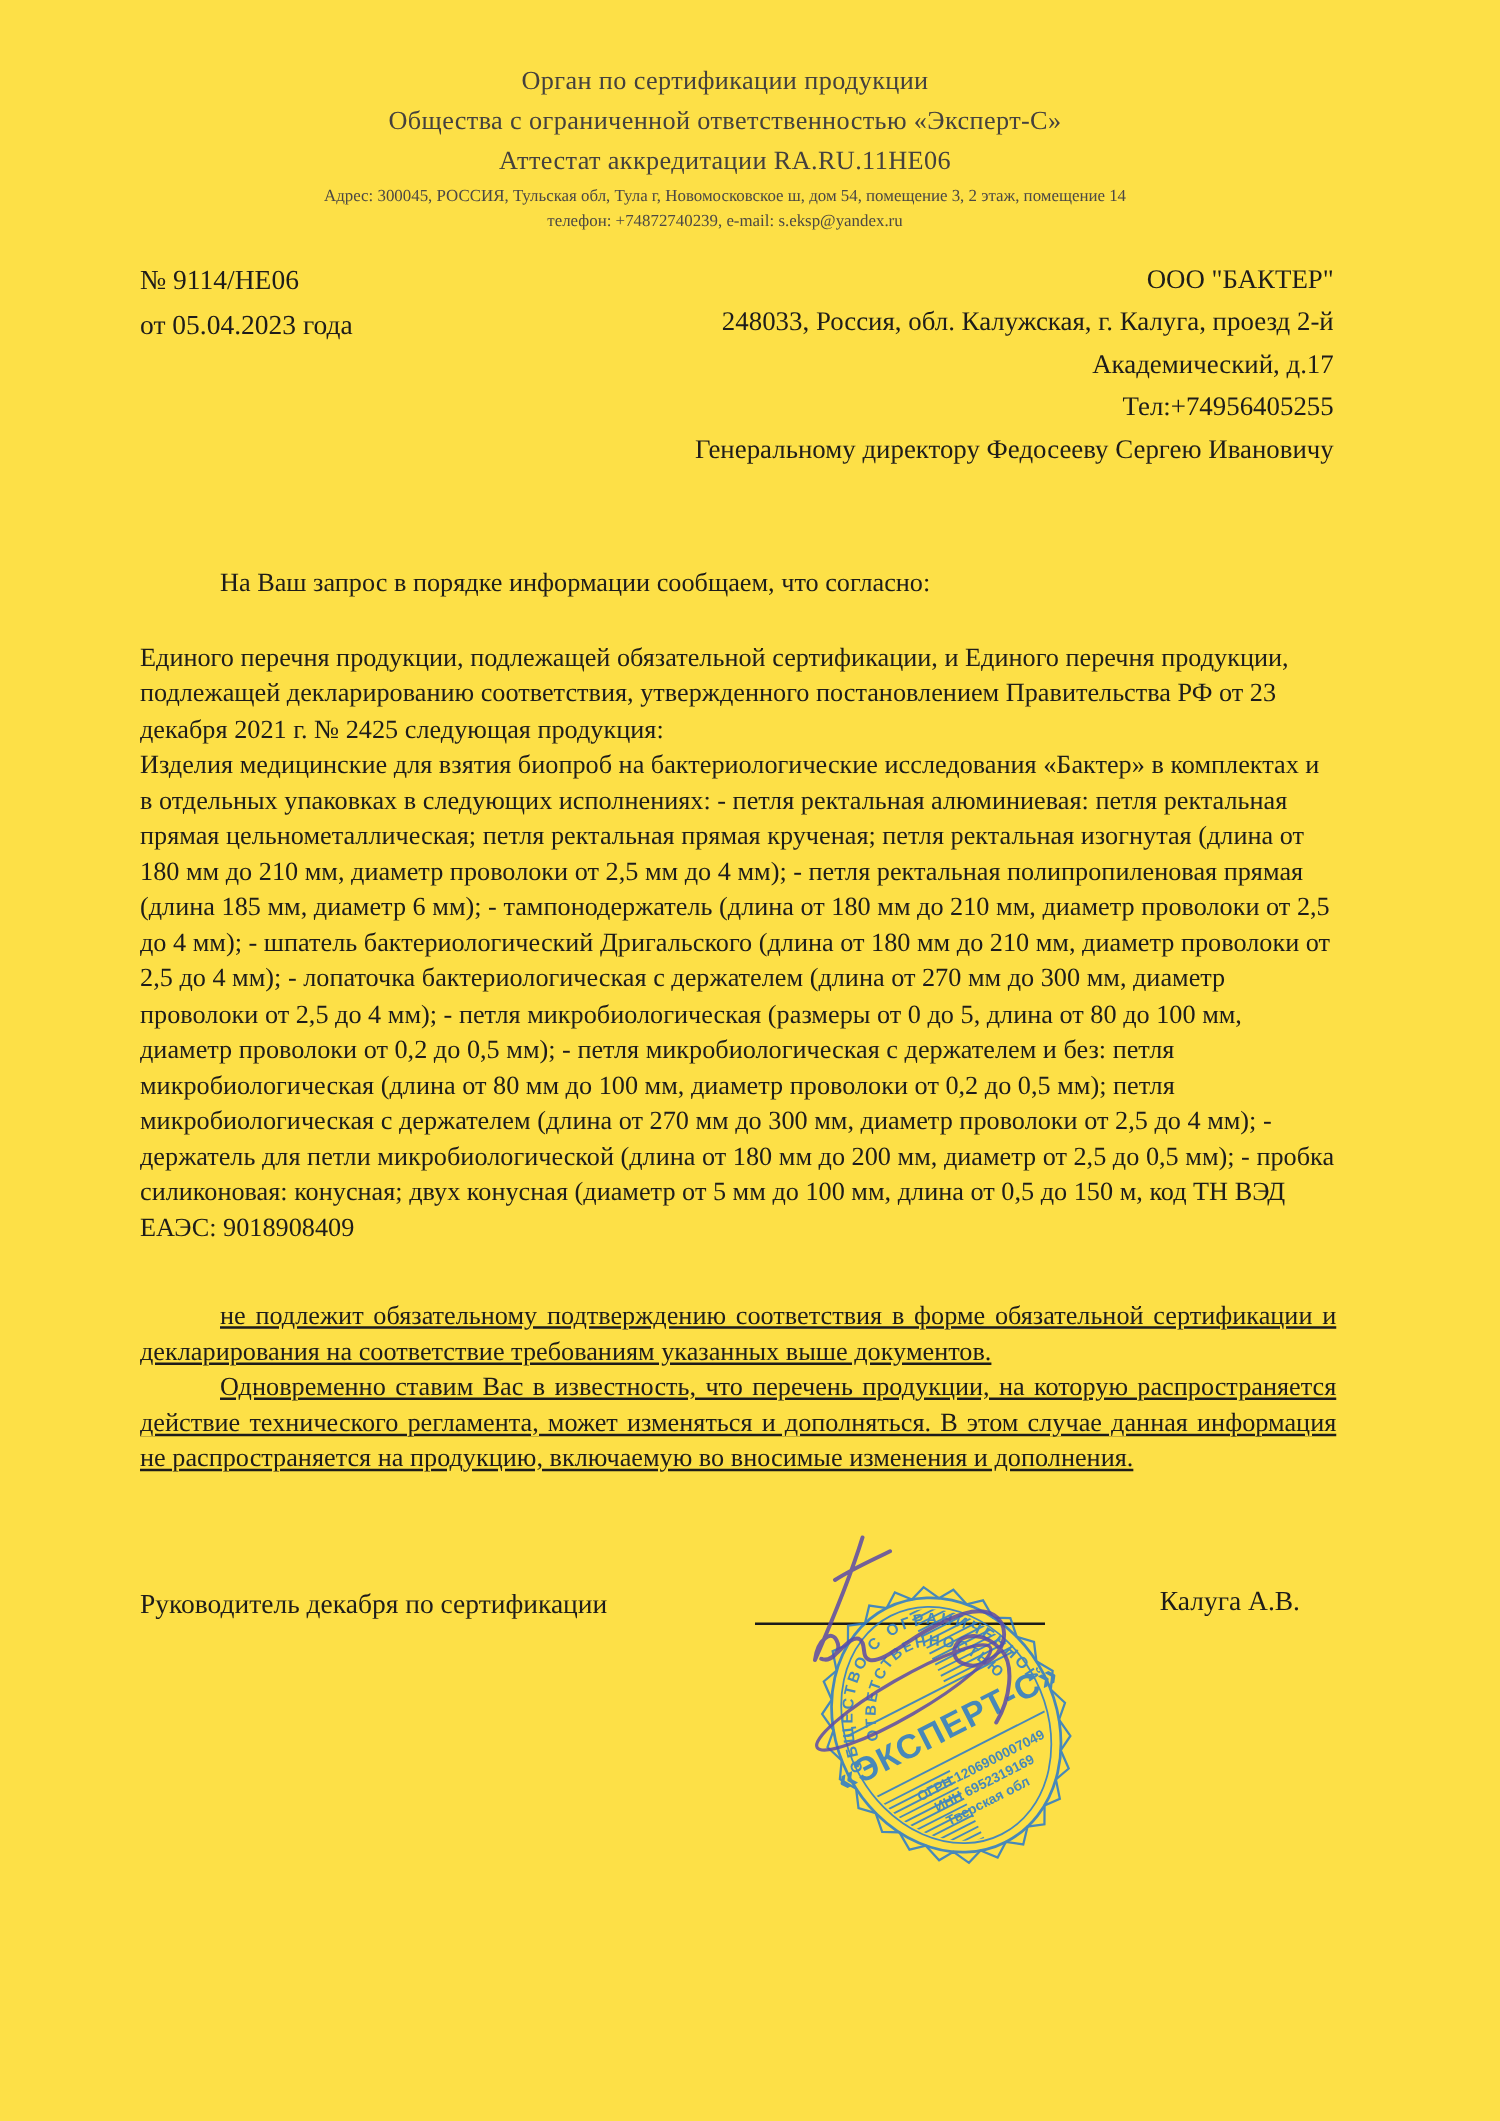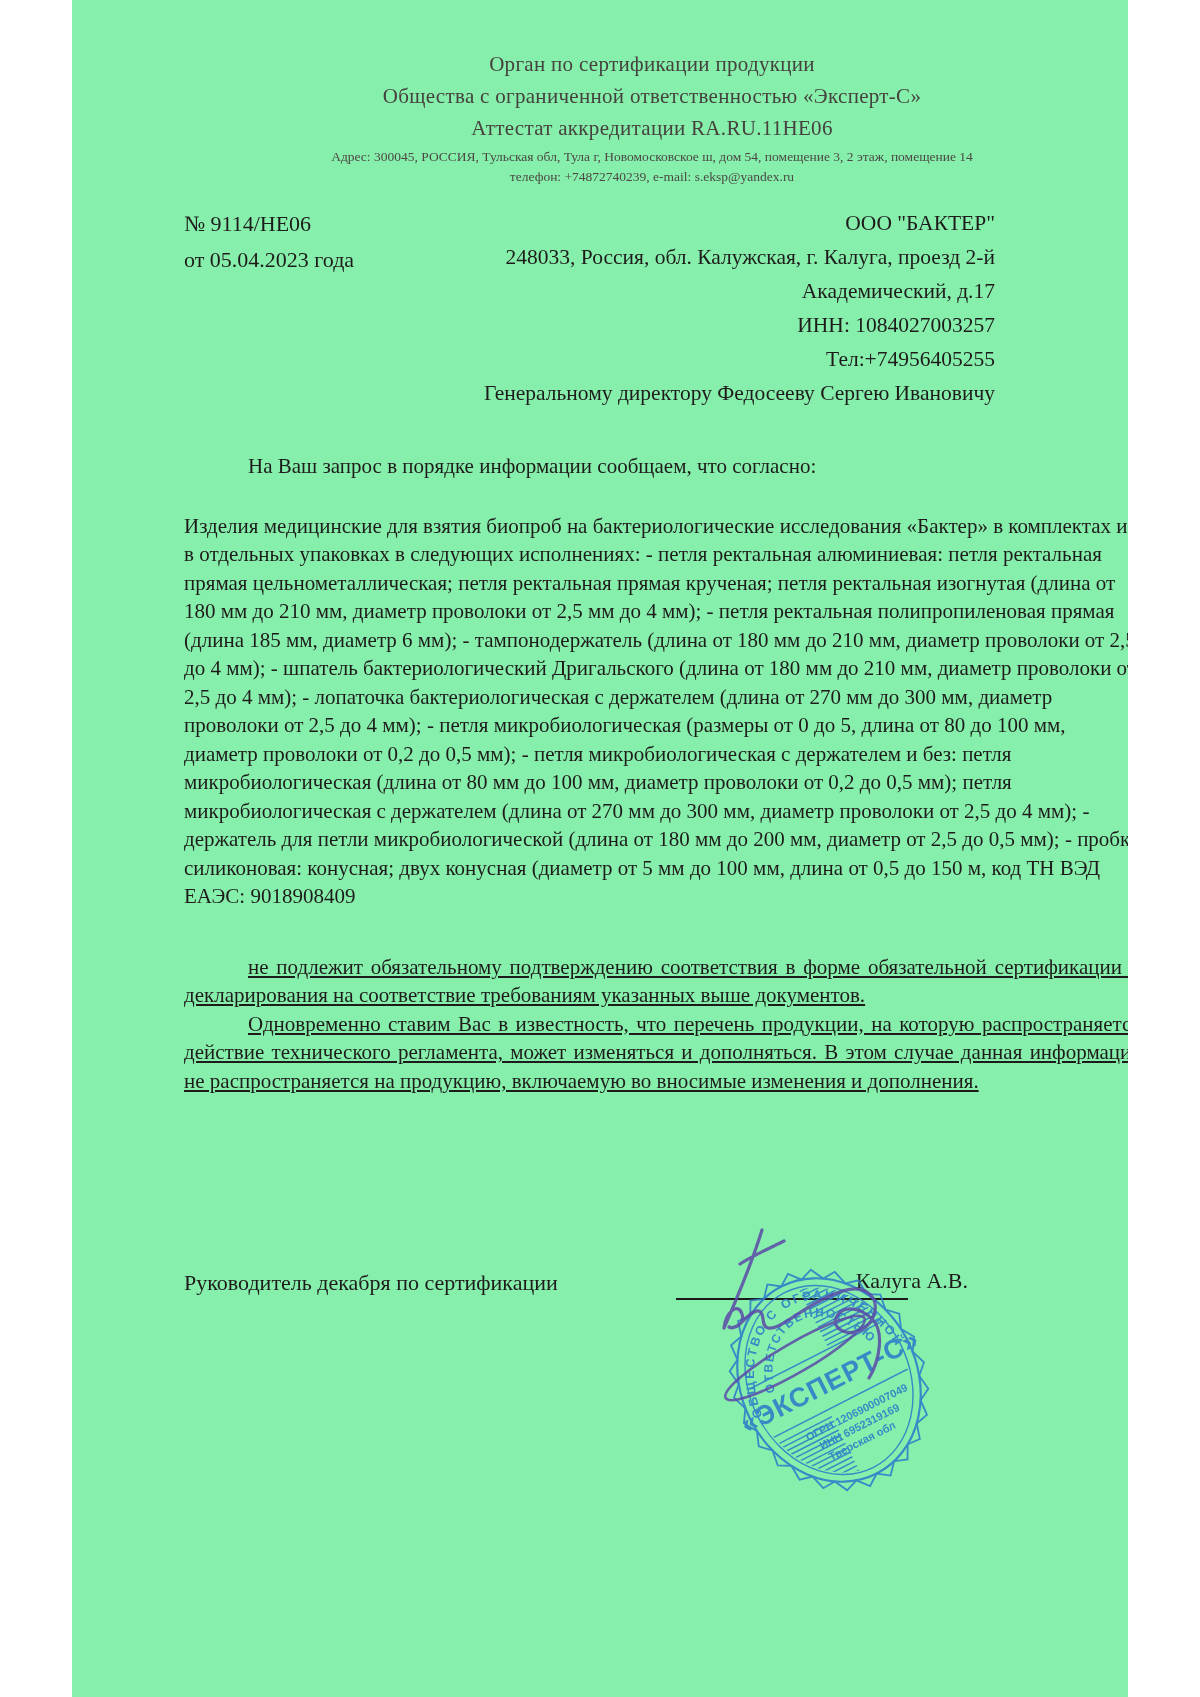--- a/index.html
+++ b/index.html
@@ -1,20 +1,20 @@
 <!DOCTYPE html>
 <html><head>
 <meta charset="utf-8">
 <style>
   html,body{margin:0;padding:0;background:#ffffff;}
   .page{
     position:relative;
-    width:1056px;height:1697px;
+    width:1200px;height:1697px;
     margin:0 auto;
-    background:#86efac;
+    background:#fde047;
     font-family:"Liberation Serif", serif;
     color:var(--text-color,#1e1c1a);
     overflow:hidden;
   }
   
   .header{position:absolute;top:48px;left:0;width:1160px;text-align:center;color:#45413d;}
   .h-line{font-size:21px;line-height:32px;letter-spacing:.3px;}
   .h-small{font-size:13.5px;line-height:20px;color:#4c4844;}
   .h-small-wrap{margin-top:3px;}
   
@@ -53,27 +53,27 @@
 
   <div class="ref">
     <div>№ 9114/НЕ06</div>
     <div>от 05.04.2023 года</div>
   </div>
 
   <div class="addressee">
     <div>ООО "БАКТЕР"</div>
     <div>248033, Россия, обл. Калужская, г. Калуга, проезд 2-й</div>
     <div>Академический, д.17</div>
-    <div>ИНН: 1084027003257</div>
     <div>Тел:+74956405255</div>
     <div>Генеральному директору Федосееву Сергею Ивановичу</div>
   </div>
 
   <div class="body-text">
     <p class="p-indent intro">На Ваш запрос в порядке информации сообщаем, что согласно:</p>
+    <p>Единого перечня продукции, подлежащей обязательной сертификации, и Единого перечня продукции, подлежащей декларированию соответствия, утвержденного постановлением Правительства РФ от 23 декабря 2021 г. № 2425 следующая продукция:</p>
     <p>Изделия медицинские для взятия биопроб на бактериологические исследования «Бактер» в комплектах и в отдельных упаковках в следующих исполнениях: - петля ректальная алюминиевая: петля ректальная прямая цельнометаллическая; петля ректальная прямая крученая; петля ректальная изогнутая (длина от 180 мм до 210 мм, диаметр проволоки от 2,5 мм до 4 мм); - петля ректальная полипропиленовая прямая (длина 185 мм, диаметр 6 мм); - тампонодержатель (длина от 180 мм до 210 мм, диаметр проволоки от 2,5 до 4 мм); - шпатель бактериологический Дригальского (длина от 180 мм до 210 мм, диаметр проволоки от 2,5 до 4 мм); - лопаточка бактериологическая с держателем (длина от 270 мм до 300 мм, диаметр проволоки от 2,5 до 4 мм); - петля микробиологическая (размеры от 0 до 5, длина от 80 до 100 мм, диаметр проволоки от 0,2 до 0,5 мм); - петля микробиологическая с держателем и без: петля микробиологическая (длина от 80 мм до 100 мм, диаметр проволоки от 0,2 до 0,5 мм); петля микробиологическая с держателем (длина от 270 мм до 300 мм, диаметр проволоки от 2,5 до 4 мм); - держатель для петли микробиологической (длина от 180 мм до 200 мм, диаметр от 2,5 до 0,5 мм); - пробка силиконовая: конусная; двух конусная (диаметр от 5 мм до 100 мм, длина от 0,5 до 150 м, код ТН ВЭД ЕАЭС: 9018908409</p>
     <p class="p-indent just conclusion">не подлежит обязательному подтверждению соответствия в форме обязательной сертификации и декларирования на соответствие требованиям указанных выше документов.</p>
     <p class="p-indent just">Одновременно ставим Вас в известность, что перечень продукции, на которую распространяется действие технического регламента, может изменяться и дополняться. В этом случае данная информация не распространяется на продукцию, включаемую во вносимые изменения и дополнения.</p>
   </div>
 
   <div class="sig-title">Руководитель декабря по сертификации</div>
   <div class="sig-line"></div>
   <div class="sig-name">Калуга А.В.</div>
 
   <svg class="stamp" width="340" height="340" viewBox="0 0 340 340">

